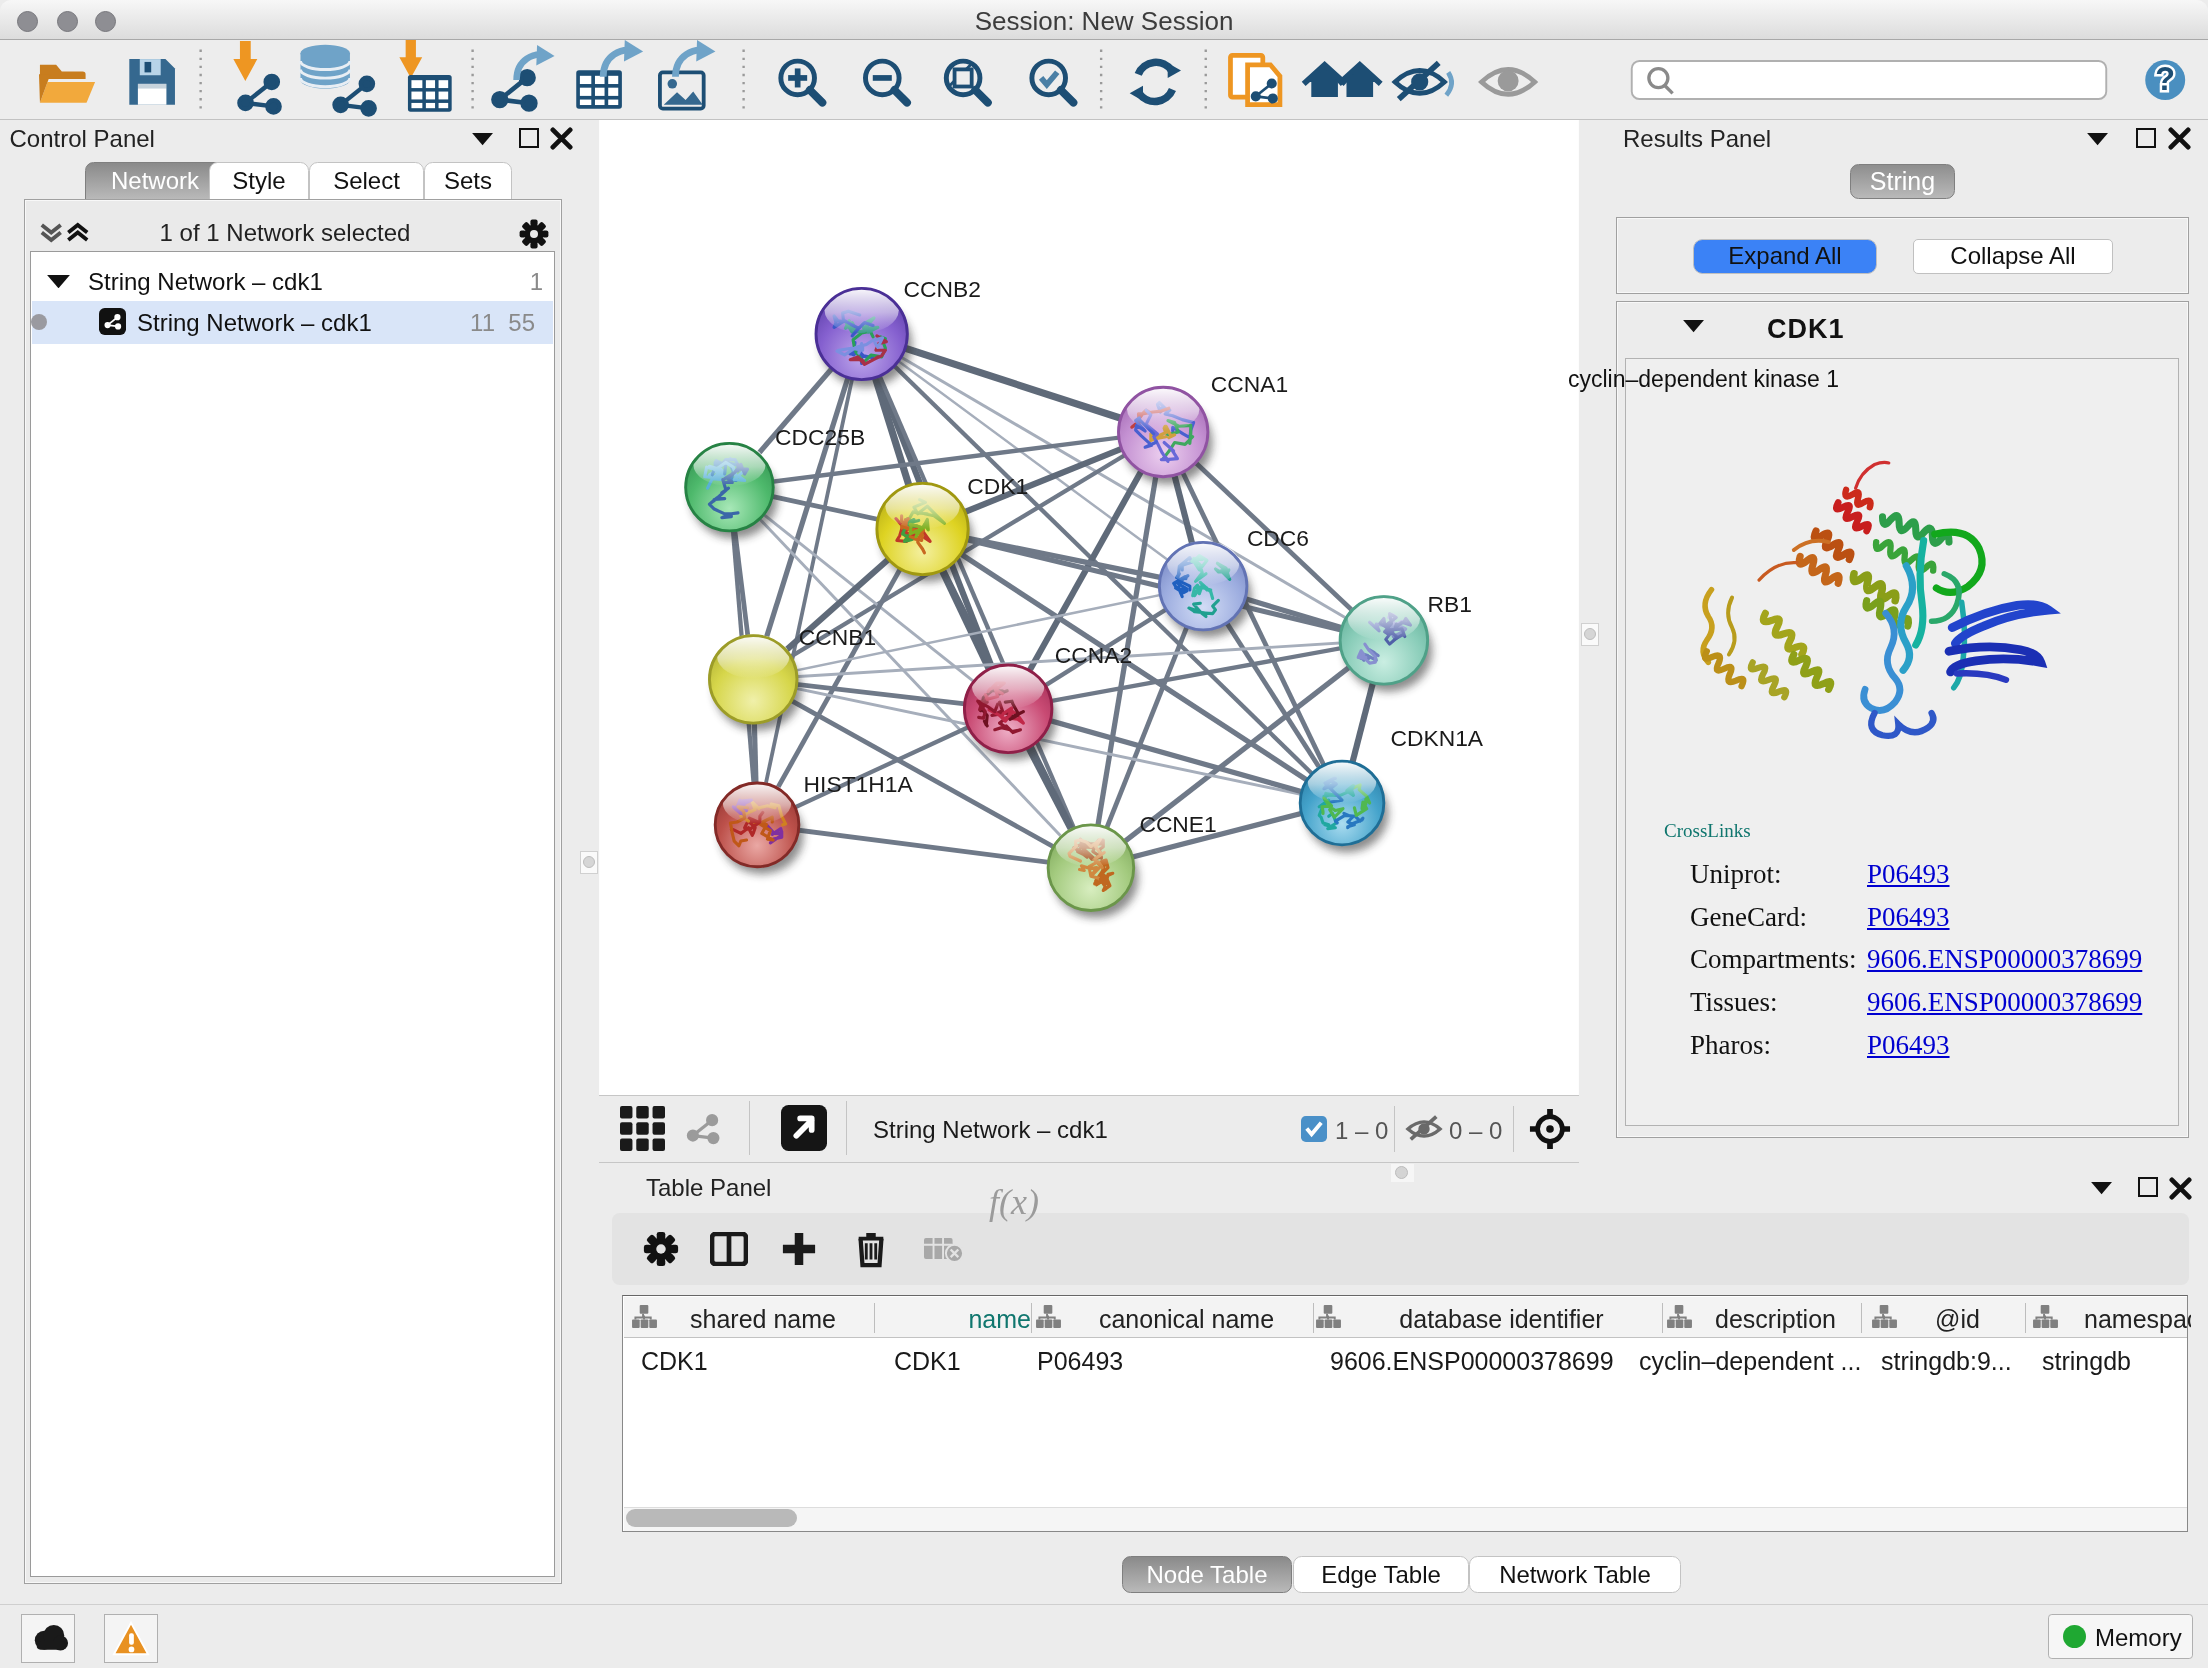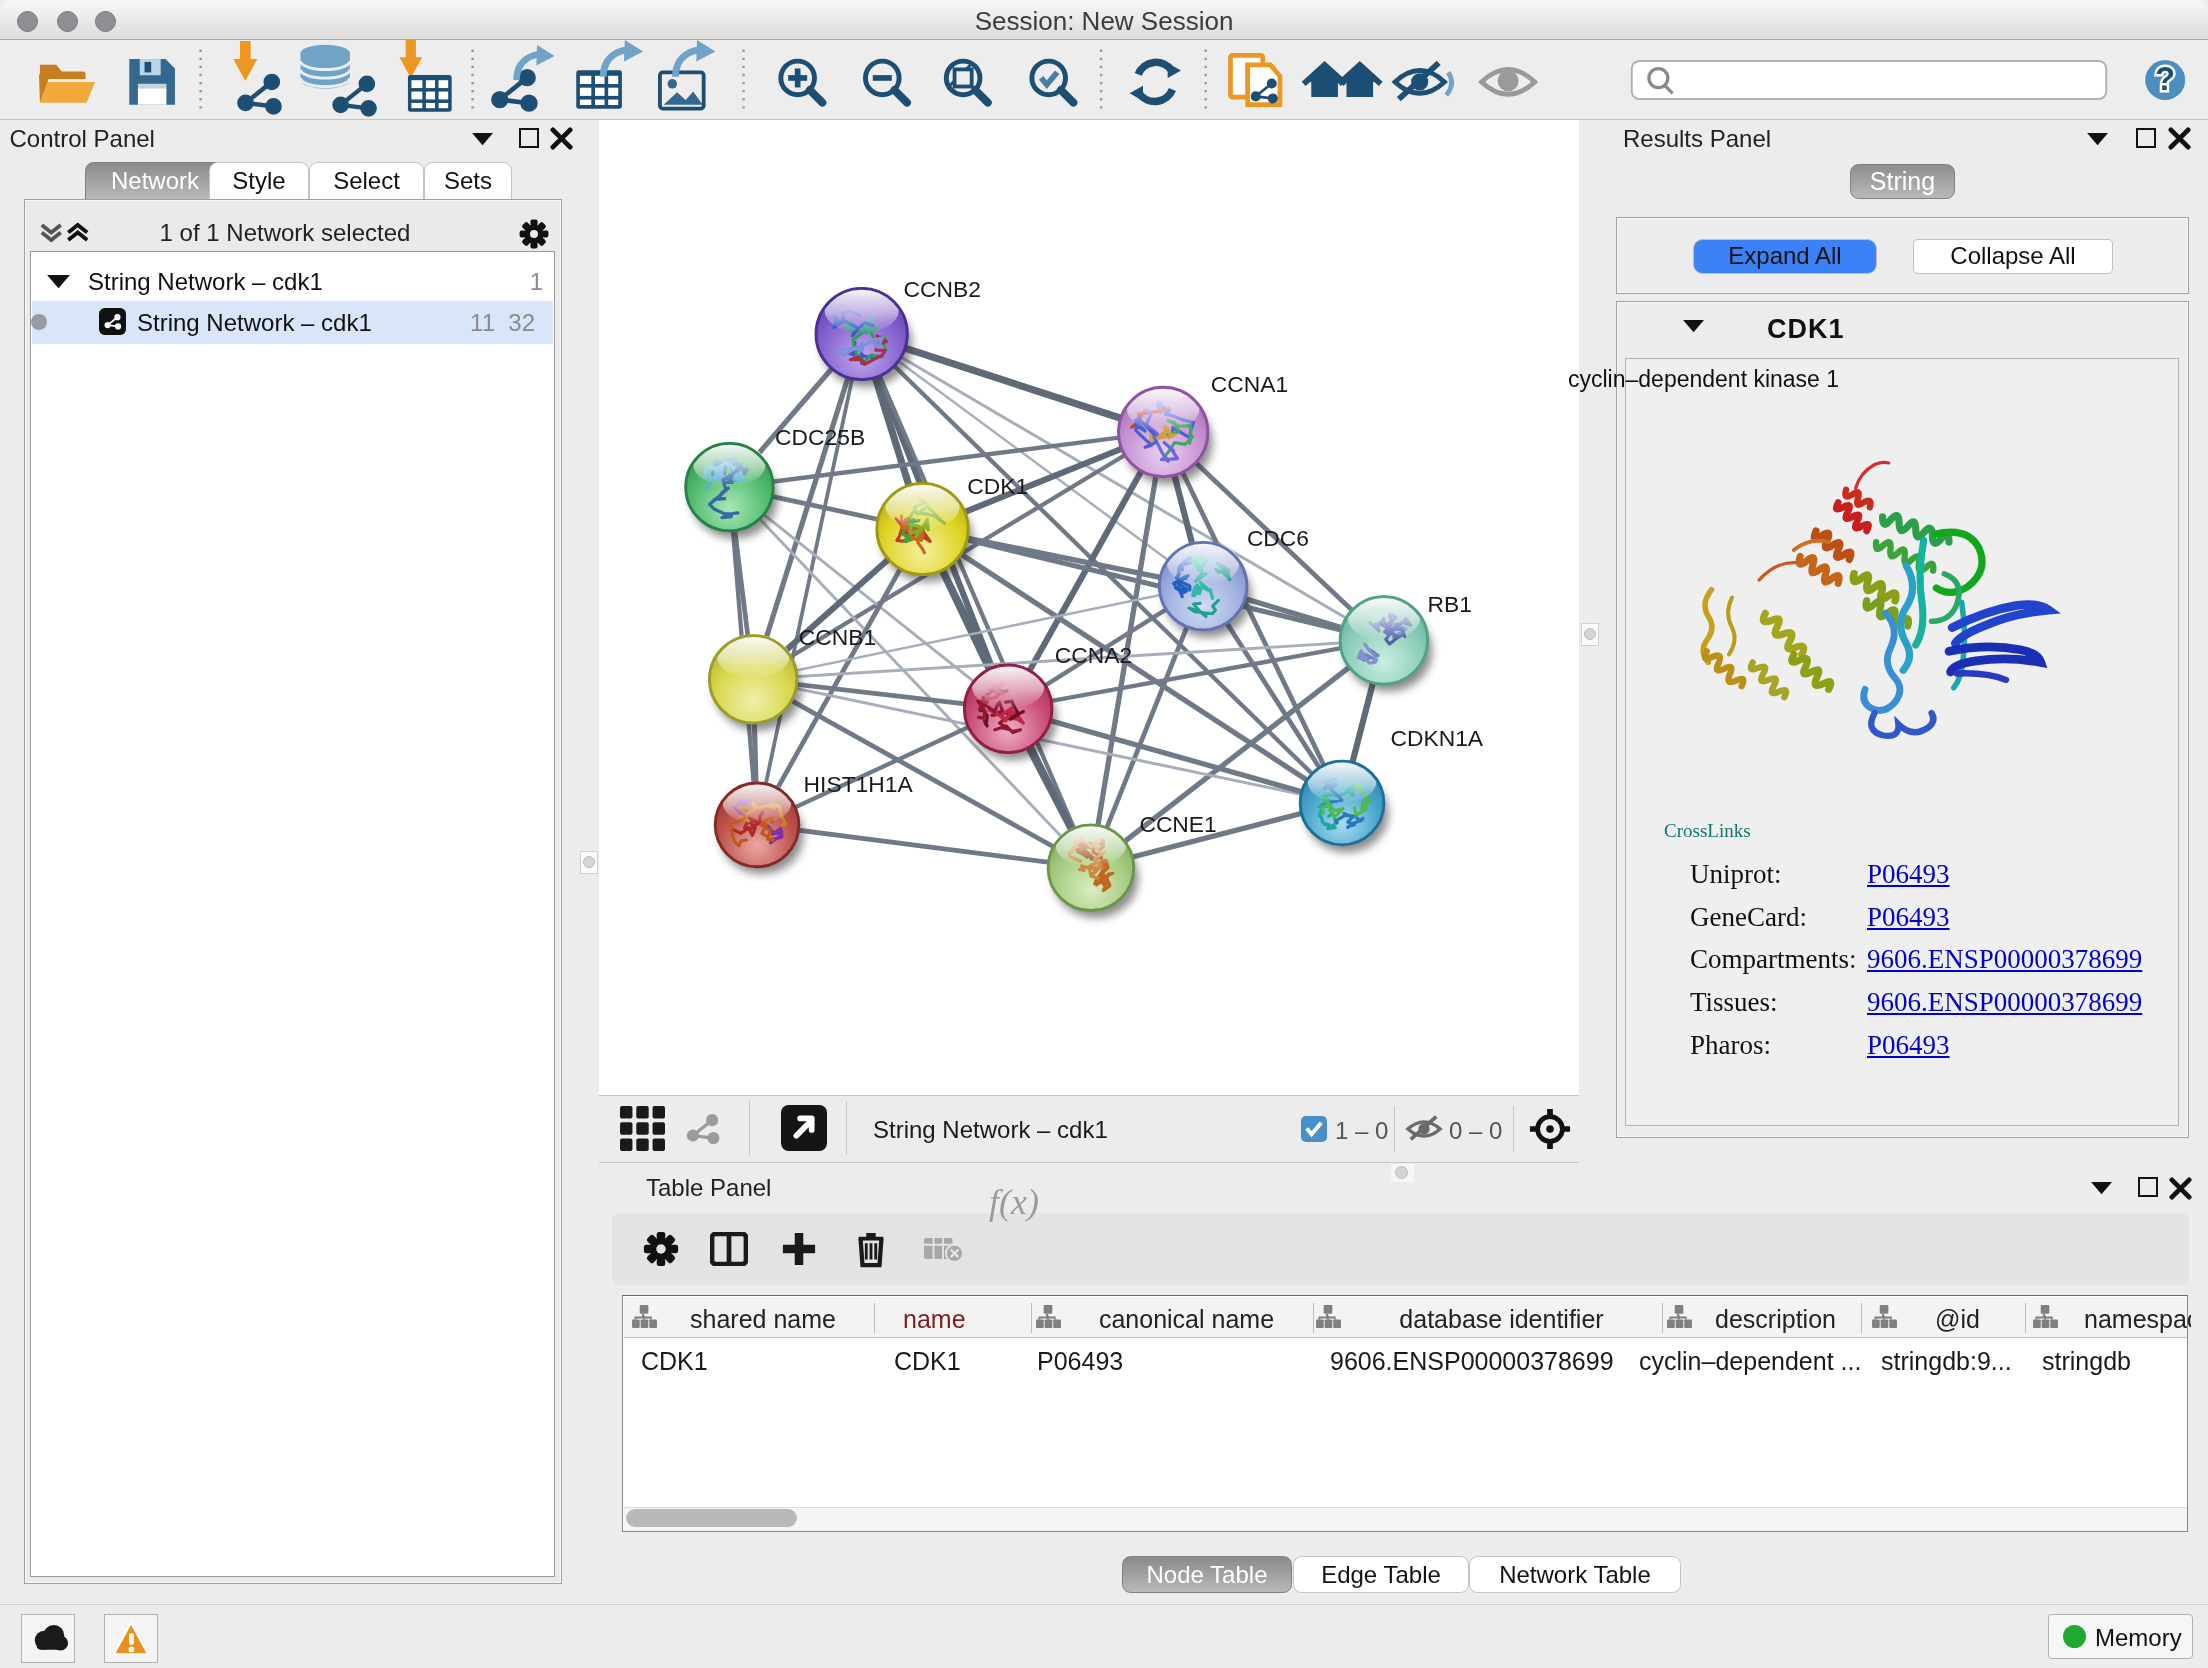--- a/index.html
+++ b/index.html
@@ -180,21 +180,21 @@
     <g stroke="#fff" stroke-width="1.7" fill="#fff">
       <line x1="8.9" y1="17.740000000000002" x2="19.1" y2="9.58"></line>
       <line x1="8.9" y1="17.740000000000002" x2="19.78" y2="19.1"></line>
       <circle cx="8.9" cy="17.740000000000002" r="2.3800000000000003"></circle>
       <circle cx="19.1" cy="9.58" r="2.3800000000000003"></circle>
       <circle cx="19.78" cy="19.1" r="2.3800000000000003"></circle>
     </g>
   </svg>
 <div class="a" style="left:137px;top:309px;font-size:24px;color:#111">String Network – cdk1</div>
 <div class="a" style="left:447px;top:309px;width:48px;text-align:right;font-size:24px;color:#8a8a8a">11</div>
-<div class="a" style="left:495px;top:309px;width:40px;text-align:right;font-size:24px;color:#8a8a8a">32</div>
+<div class="a" style="left:495px;top:309px;width:40px;text-align:right;font-size:24px;color:#8a8a8a">55</div>
 <div class="a" style="left:580px;top:851px;width:18px;height:23px;background:#fafafa;border:1px solid #d0d0d0"></div>
 <div class="a" style="left:583px;top:856px;width:12.4px;height:12.4px;border-radius:50%;background:#d6d6d6;border:1px solid #bdbdbd"></div>
 <svg style="position:absolute;left:599px;top:120px" width="980" height="975" viewBox="0 0 1030 1025">
     <defs>
       <filter id="blur5" x="-40%" y="-40%" width="180%" height="180%">
         <feGaussianBlur stdDeviation="4.5"></feGaussianBlur>
       </filter>
       <linearGradient id="gloss" x1="0" y1="0" x2="0" y2="1">
         <stop offset="0" stop-color="#ffffff" stop-opacity="0.98"></stop>
         <stop offset="0.55" stop-color="#ffffff" stop-opacity="0.55"></stop>
@@ -690,21 +690,21 @@
 <svg style="position:absolute;left:2033px;top:1305px" width="25" height="23" viewBox="0 0 26 24">
     <g fill="#808080">
       <rect x="8" y="0" width="9" height="9" rx="1"></rect>
       <rect x="0" y="15" width="8" height="9" rx="1"></rect>
       <rect x="9" y="15" width="8" height="9" rx="1"></rect>
       <rect x="18" y="15" width="8" height="9" rx="1"></rect>
       <path d="M11.5,9 v4 M3.5,15 v-2 h16 v2 M12.5,11 v4" stroke="#808080" stroke-width="2" fill="none"></path>
     </g>
   </svg>
 <div class="a" style="left:651px;top:1305px;width:224px;text-align:center;font-size:25px;color:#222">shared name</div>
-<div class="a" style="left:903px;top:1305px;width:128px;text-align:left;font-size:25px;color:#7f1d1d">name</div>
+<div class="a" style="left:903px;top:1305px;width:128px;text-align:right;font-size:25px;color:#0f766e">name</div>
 <div class="a" style="left:1060px;top:1305px;width:253px;text-align:center;font-size:25px;color:#222">canonical name</div>
 <div class="a" style="left:1341px;top:1305px;width:321px;text-align:center;font-size:25px;color:#222">database identifier</div>
 <div class="a" style="left:1690px;top:1305px;width:171px;text-align:center;font-size:25px;color:#222">description</div>
 <div class="a" style="left:1890px;top:1305px;width:135px;text-align:center;font-size:25px;color:#222">@id</div>
 <div class="a" style="left:2084px;top:1305px;width:107px;overflow:hidden;font-size:25px;color:#222;white-space:nowrap">namespace</div>
 <div class="a" style="left:641px;top:1347px;font-size:25px;color:#1a1a1a">CDK1</div>
 <div class="a" style="left:894px;top:1347px;font-size:25px;color:#1a1a1a">CDK1</div>
 <div class="a" style="left:1037px;top:1347px;font-size:25px;color:#1a1a1a">P06493</div>
 <div class="a" style="left:1330px;top:1347px;font-size:25px;color:#1a1a1a">9606.ENSP00000378699</div>
 <div class="a" style="left:1639px;top:1347px;font-size:25px;color:#1a1a1a">cyclin–dependent ...</div>

